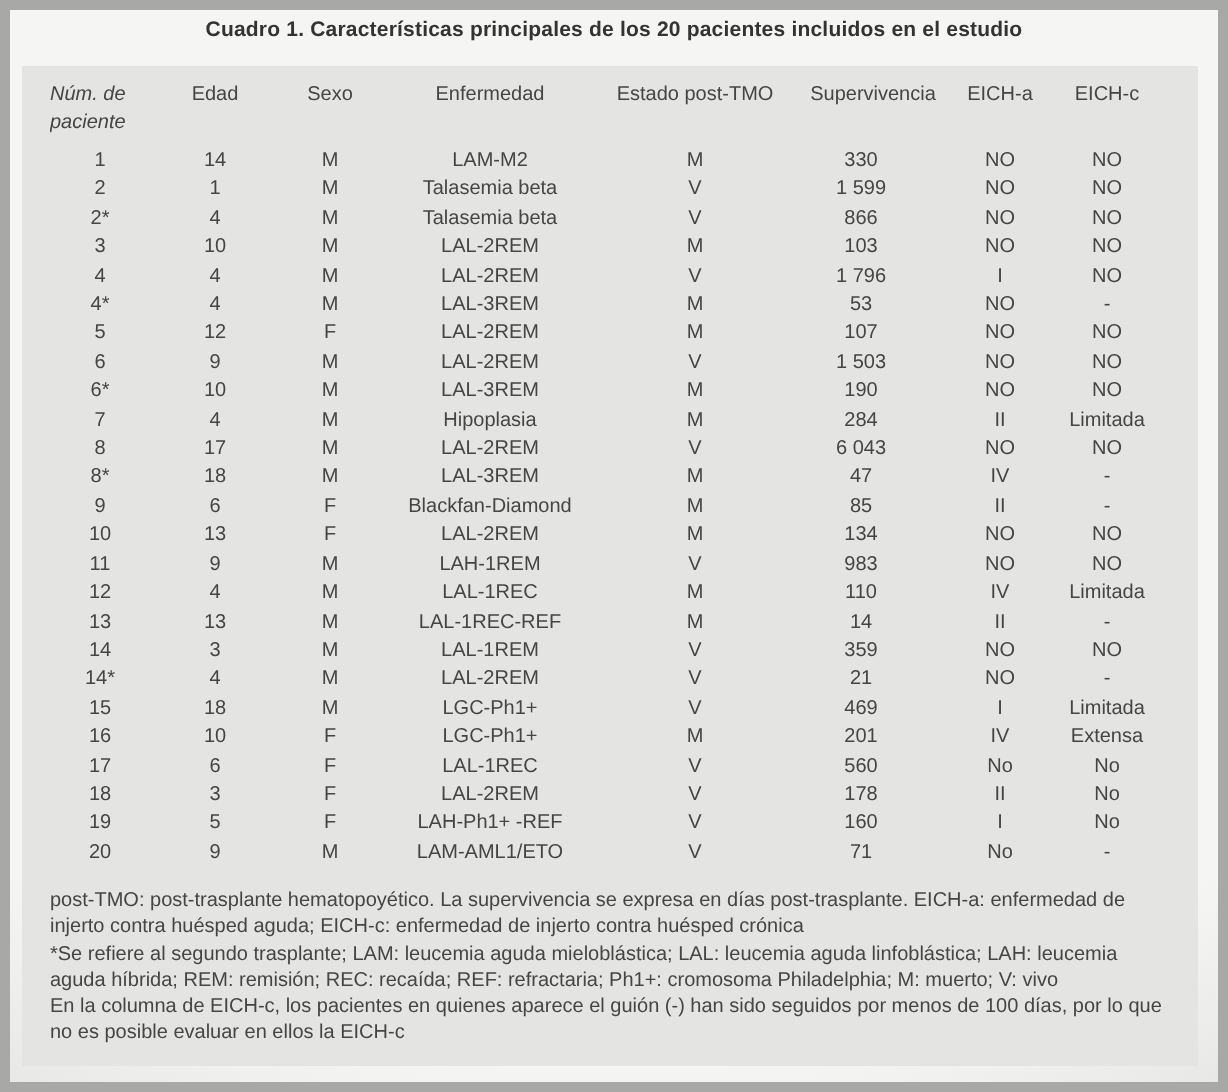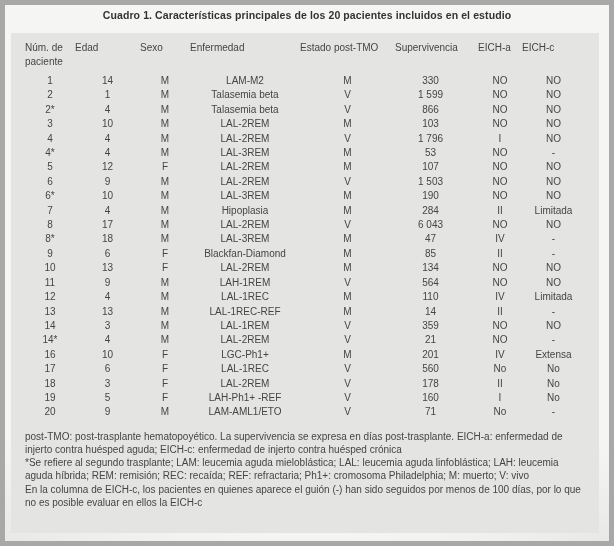--- a/index.html
+++ b/index.html
@@ -38,26 +38,26 @@
   table.patients {
     border-collapse: collapse;
     table-layout: fixed;
     width: 560px;
   }
   table.patients th {
     font-weight: normal;
     font-size: 10px;
     line-height: 13.5px;
     color: var(--text, #454545);
-    text-align: left;
+    text-align: center;
     vertical-align: top;
     padding: 2px 0 6px 0;
     overflow: hidden;
   }
-  table.patients th:first-child { text-align: left; }
+  table.patients th:first-child { text-align: left; font-style: italic; }
   table.patients td {
     font-size: 10px;
     line-height: 14.4px;
     height: 14.4px;
     color: var(--text, #454545);
     text-align: center;
     padding: 0;
     white-space: nowrap;
     overflow: hidden;
   }
@@ -239,21 +239,21 @@
             <td>134</td>
             <td>NO</td>
             <td>NO</td>
           </tr>
           <tr>
             <td>11</td>
             <td>9</td>
             <td>M</td>
             <td>LAH-1REM</td>
             <td>V</td>
-            <td>564</td>
+            <td>983</td>
             <td>NO</td>
             <td>NO</td>
           </tr>
           <tr>
             <td>12</td>
             <td>4</td>
             <td>M</td>
             <td>LAL-1REC</td>
             <td>M</td>
             <td>110</td>
@@ -282,20 +282,30 @@
           </tr>
           <tr>
             <td>14*</td>
             <td>4</td>
             <td>M</td>
             <td>LAL-2REM</td>
             <td>V</td>
             <td>21</td>
             <td>NO</td>
             <td>-</td>
+          </tr>
+          <tr>
+            <td>15</td>
+            <td>18</td>
+            <td>M</td>
+            <td>LGC-Ph1+</td>
+            <td>V</td>
+            <td>469</td>
+            <td>I</td>
+            <td>Limitada</td>
           </tr>
           <tr>
             <td>16</td>
             <td>10</td>
             <td>F</td>
             <td>LGC-Ph1+</td>
             <td>M</td>
             <td>201</td>
             <td>IV</td>
             <td>Extensa</td>

